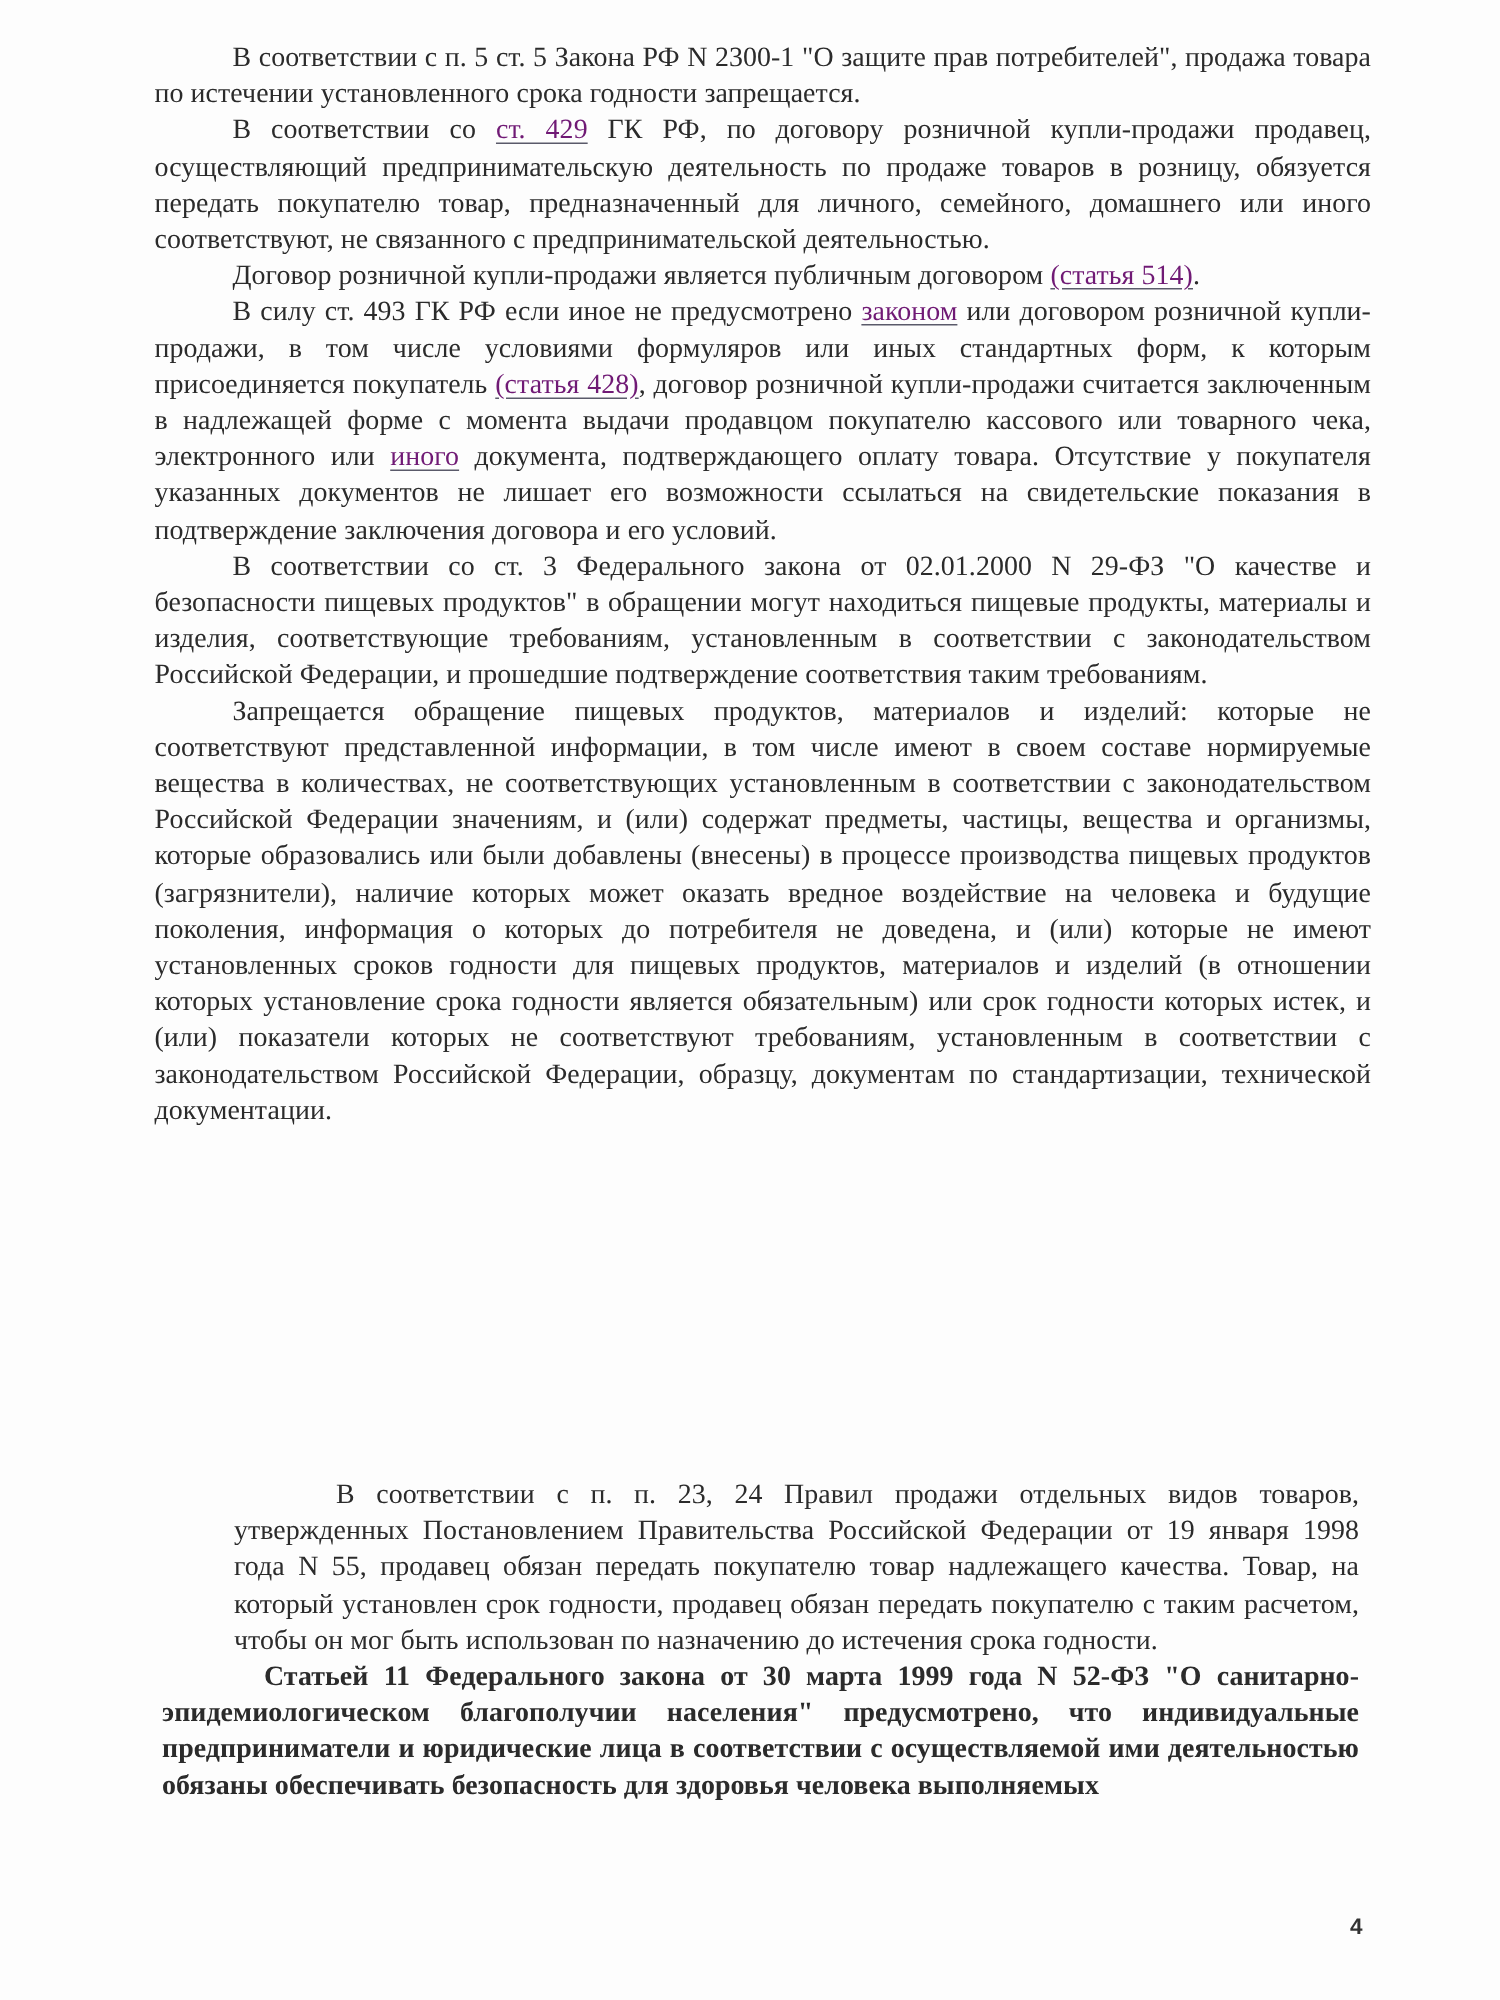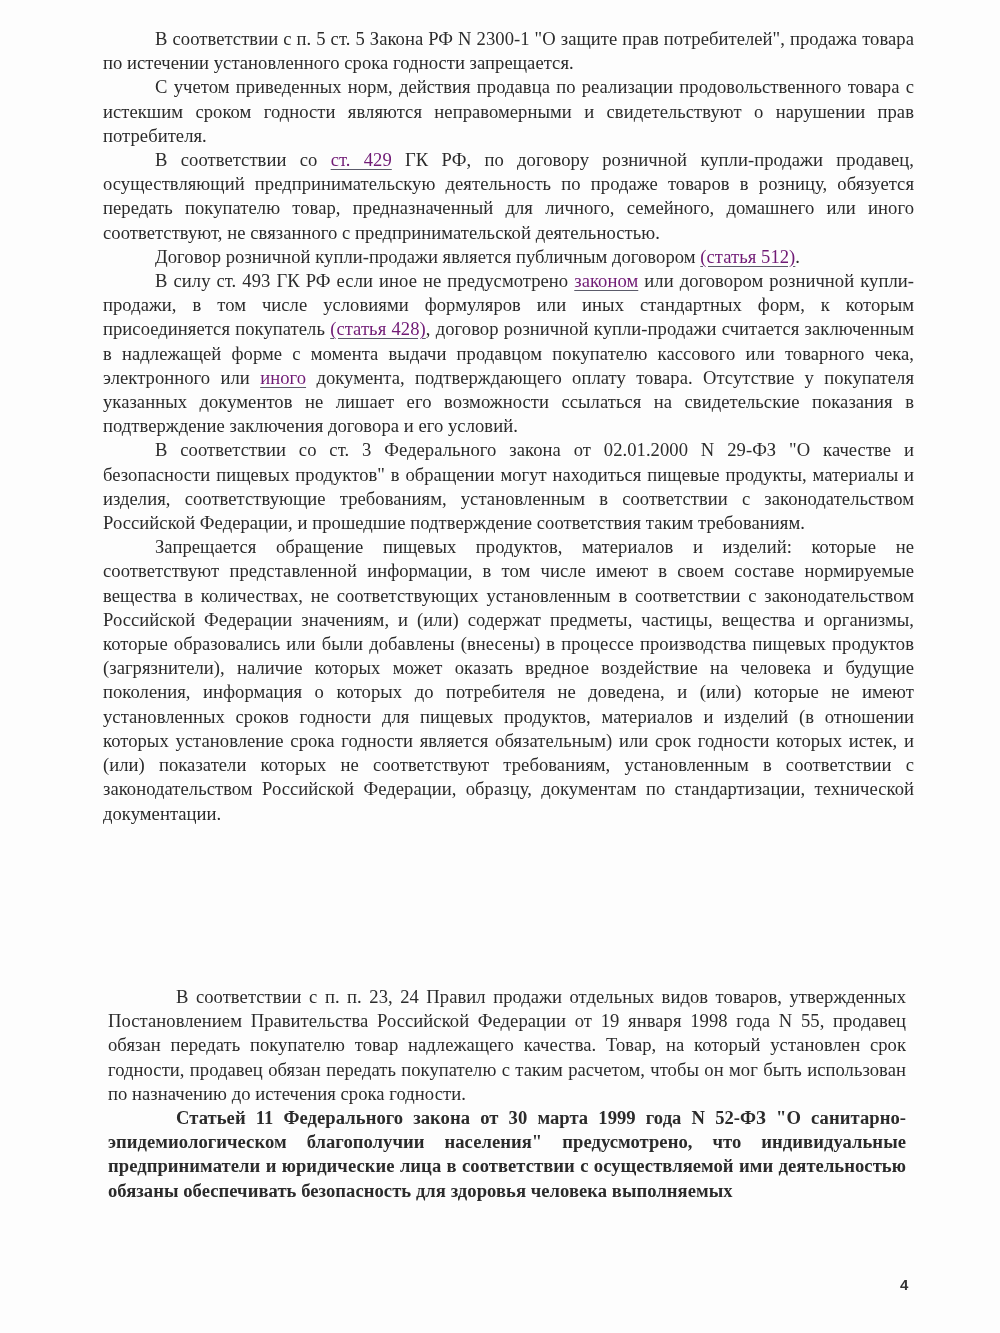--- a/index.html
+++ b/index.html
@@ -22,21 +22,21 @@
       font-size: 18.6px;
       line-height: 24.2px;
       text-align: justify;
       letter-spacing: 0.05px;
       filter: blur(0.35px);
     }
     .blockA { left: 103px; width: 811px; top: 27px; }
     .blockB { left: 108px; width: 798px; top: 985px; }
     .para { margin: 0; text-indent: 52px; }
     .blockB .para.p-soglasno { text-indent: 40px; }
-    .blockB .para.p-pravila { text-indent: 68px; }
+    .blockB .para.p-pravila { text-indent: 68px; margin-left: 48px; }
     .blockB .para.p-stat11 { text-indent: 68px; font-weight: bold; }
     .link {
       text-decoration: underline;
       text-decoration-color: #5a5a6a;
       text-underline-offset: 3px;
       color: #701a75;
       cursor: pointer;
     }
     .page-number {
       position: absolute;
@@ -49,23 +49,22 @@
       filter: blur(0.3px);
     }
   </style>
 </head>
 <body>
 
 <div class="page">
 
   <div class="block blockA">
     <p class="para">В соответствии с п. 5 ст. 5 Закона РФ N 2300-1 "О защите прав потребителей", продажа товара по истечении установленного срока годности запрещается.</p>
-    <p class="para">С учетом приведенных норм, действия продавца по реализации продовольственного товара с истекшим сроком годности являются неправомерными и свидетельствуют о нарушении прав потребителя.</p>
     <p class="para"><span>В соответствии со </span><span class="link">ст. 429</span><span> ГК РФ, по договору розничной купли-продажи продавец, осуществляющий предпринимательскую деятельность по продаже товаров в розницу, обязуется передать покупателю товар, предназначенный для личного, семейного, домашнего или иного соответствуют, не связанного с предпринимательской деятельностью.</span></p>
-    <p class="para"><span>Договор розничной купли-продажи является публичным договором </span><span class="link">(статья 512)</span><span>.</span></p>
+    <p class="para"><span>Договор розничной купли-продажи является публичным договором </span><span class="link">(статья 514)</span><span>.</span></p>
     <p class="para"><span>В силу ст. 493 ГК РФ если иное не предусмотрено </span><span class="link">законом</span><span> или договором розничной купли-продажи, в том числе условиями формуляров или иных стандартных форм, к которым присоединяется покупатель </span><span class="link">(статья 428)</span><span>, договор розничной купли-продажи считается заключенным в надлежащей форме с момента выдачи продавцом покупателю кассового или товарного чека, электронного или </span><span class="link">иного</span><span> документа, подтверждающего оплату товара. Отсутствие у покупателя указанных документов не лишает его возможности ссылаться на свидетельские показания в подтверждение заключения договора и его условий.</span></p>
     <p class="para">В соответствии со ст. 3 Федерального закона от 02.01.2000 N 29-ФЗ "О качестве и безопасности пищевых продуктов" в обращении могут находиться пищевые продукты, материалы и изделия, соответствующие требованиям, установленным в соответствии с законодательством Российской Федерации, и прошедшие подтверждение соответствия таким требованиям.</p>
     <p class="para">Запрещается обращение пищевых продуктов, материалов и изделий: которые не соответствуют представленной информации, в том числе имеют в своем составе нормируемые вещества в количествах, не соответствующих установленным в соответствии с законодательством Российской Федерации значениям, и (или) содержат предметы, частицы, вещества и организмы, которые образовались или были добавлены (внесены) в процессе производства пищевых продуктов (загрязнители), наличие которых может оказать вредное воздействие на человека и будущие поколения, информация о которых до потребителя не доведена, и (или) которые не имеют установленных сроков годности для пищевых продуктов, материалов и изделий (в отношении которых установление срока годности является обязательным) или срок годности которых истек, и (или) показатели которых не соответствуют требованиям, установленным в соответствии с законодательством Российской Федерации, образцу, документам по стандартизации, технической документации.</p>
   </div>
 
   <div class="block blockB">
     <p class="para p-pravila">В соответствии с п. п. 23, 24 Правил продажи отдельных видов товаров, утвержденных Постановлением Правительства Российской Федерации от 19 января 1998 года N 55, продавец обязан передать покупателю товар надлежащего качества. Товар, на который установлен срок годности, продавец обязан передать покупателю с таким расчетом, чтобы он мог быть использован по назначению до истечения срока годности.</p>
     <p class="para p-stat11">Статьей 11 Федерального закона от 30 марта 1999 года N 52-ФЗ "О санитарно-эпидемиологическом благополучии населения" предусмотрено, что индивидуальные предприниматели и юридические лица в соответствии с осуществляемой ими деятельностью обязаны обеспечивать безопасность для здоровья человека выполняемых</p>
   </div>
 

